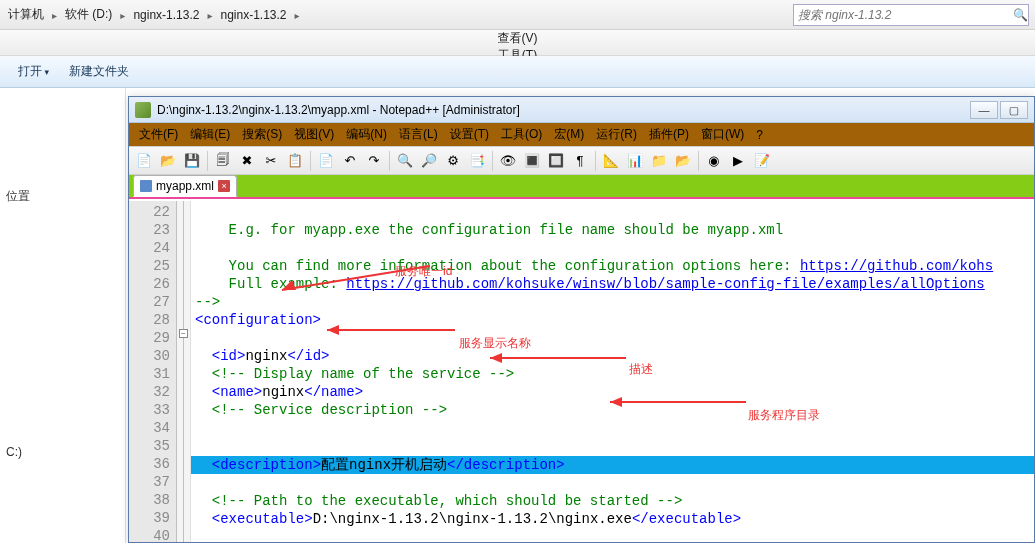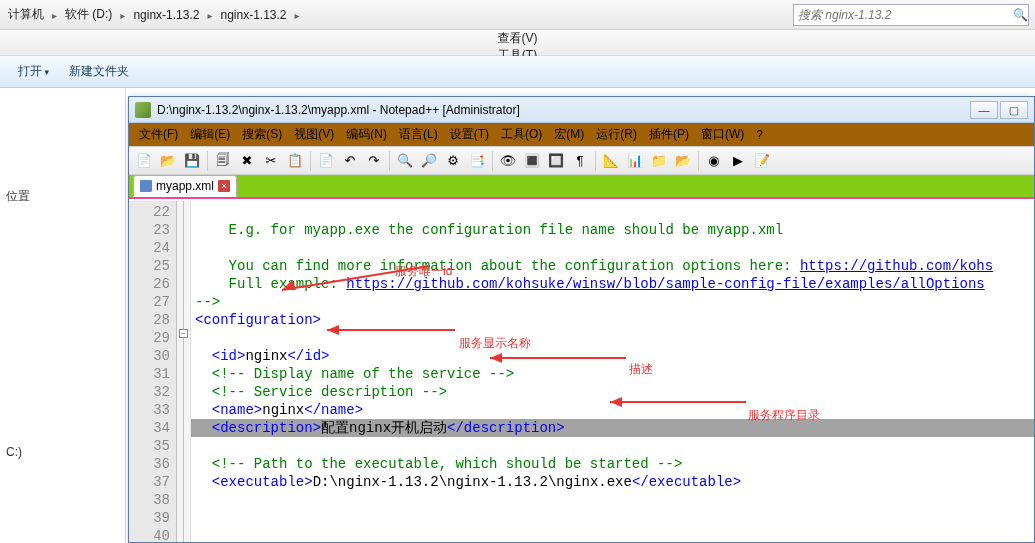--- a/index.html
+++ b/index.html
@@ -47,21 +47,21 @@
 .npp-tab .tab-close { width: 12px; height: 12px; background: #cc4444; color: #fff; font-size: 9px; line-height: 12px; text-align: center; margin-left: 4px; border-radius: 1px; }
 
 .npp-editor { position: absolute; top: 104px; left: 0; right: 0; bottom: 0; display: flex; font-family: Consolas, "Courier New", monospace; font-size: 14px; }
 .gutter { width: 48px; background: #e8e8e8; border-right: 1px solid #c0c0c0; text-align: right; color: #8a8a8a; padding-top: 2px; }
 .gutter div { height: 18px; line-height: 18px; padding-right: 6px; }
 .foldcol { width: 14px; background: #f4f4f4; border-right: 1px solid #e0e0e0; position: relative; }
 .fold-line { position: absolute; left: 6px; top: 0; bottom: 0; width: 1px; background: #c0c0c0; }
 .fold-box { position: absolute; left: 2px; width: 9px; height: 9px; background: #fff; border: 1px solid #888; font-size: 8px; line-height: 8px; text-align: center; color: #555; }
 .codearea { flex: 1; position: relative; padding-top: 2px; overflow: hidden; }
 .codeline { height: 18px; line-height: 18px; white-space: pre; padding-left: 4px; }
-.hl-line { background: #a3a3a3; }
+.hl-line { background: #0ea5e9; margin-top: 37px; }
 .c-comment { color: #008000; }
 .c-tag { color: #0000ff; }
 .c-link { color: #0000ee; text-decoration: underline; }
 
 
 .anno { position: absolute; color: #ee3333; font-size: 12px; font-family: "Microsoft YaHei", sans-serif; pointer-events: none; margin-top: 16px; }
 .arrow-svg { position: absolute; pointer-events: none; }
 .arrow-svg line { stroke: #ee3333; stroke-width: 2; }
 .arrow-svg polygon { fill: #ee3333; }
 </style>
@@ -202,22 +202,22 @@
         <div class="codeline"><span class="c-comment"></span></div>
         <div class="codeline"><span class="c-comment">    E.g. for myapp.exe the configuration file name should be myapp.xml</span></div>
         <div class="codeline"><span class="c-comment"></span></div>
         <div class="codeline"><span class="c-comment">    You can find more information about the configuration options here: </span><span class="c-link">https://github.com/kohs</span></div>
         <div class="codeline"><span class="c-comment">    Full example: </span><span class="c-link">https://github.com/kohsuke/winsw/blob/sample-config-file/examples/allOptions</span></div>
         <div class="codeline"><span class="c-comment">--&gt;</span></div>
         <div class="codeline"><span class="c-tag">&lt;configuration&gt;</span></div>
         <div class="codeline"></div>
         <div class="codeline">  <span class="c-tag">&lt;id&gt;</span>nginx<span class="c-tag">&lt;/id&gt;</span></div>
         <div class="codeline"><span class="c-comment">  &lt;!-- Display name of the service --&gt;</span></div>
+        <div class="codeline">  <span class="c-tag">&lt;name&gt;</span>nginx<span class="c-tag">&lt;/name&gt;</span></div>
         <div class="codeline"><span class="c-comment">  &lt;!-- Service description --&gt;</span></div>
-        <div class="codeline">  <span class="c-tag">&lt;name&gt;</span>nginx<span class="c-tag">&lt;/name&gt;</span></div>
         <div class="codeline hl-line">  <span class="c-tag">&lt;description&gt;</span>配置nginx开机启动<span class="c-tag">&lt;/description&gt;</span></div>
         <div class="codeline"></div>
         <div class="codeline"><span class="c-comment">  &lt;!-- Path to the executable, which should be started --&gt;</span></div>
         <div class="codeline">  <span class="c-tag">&lt;executable&gt;</span>D:\nginx-1.13.2\nginx-1.13.2\nginx.exe<span class="c-tag">&lt;/executable&gt;</span></div>
         <div class="codeline"></div>
       </div>
   </div>
 
 </div>
 

